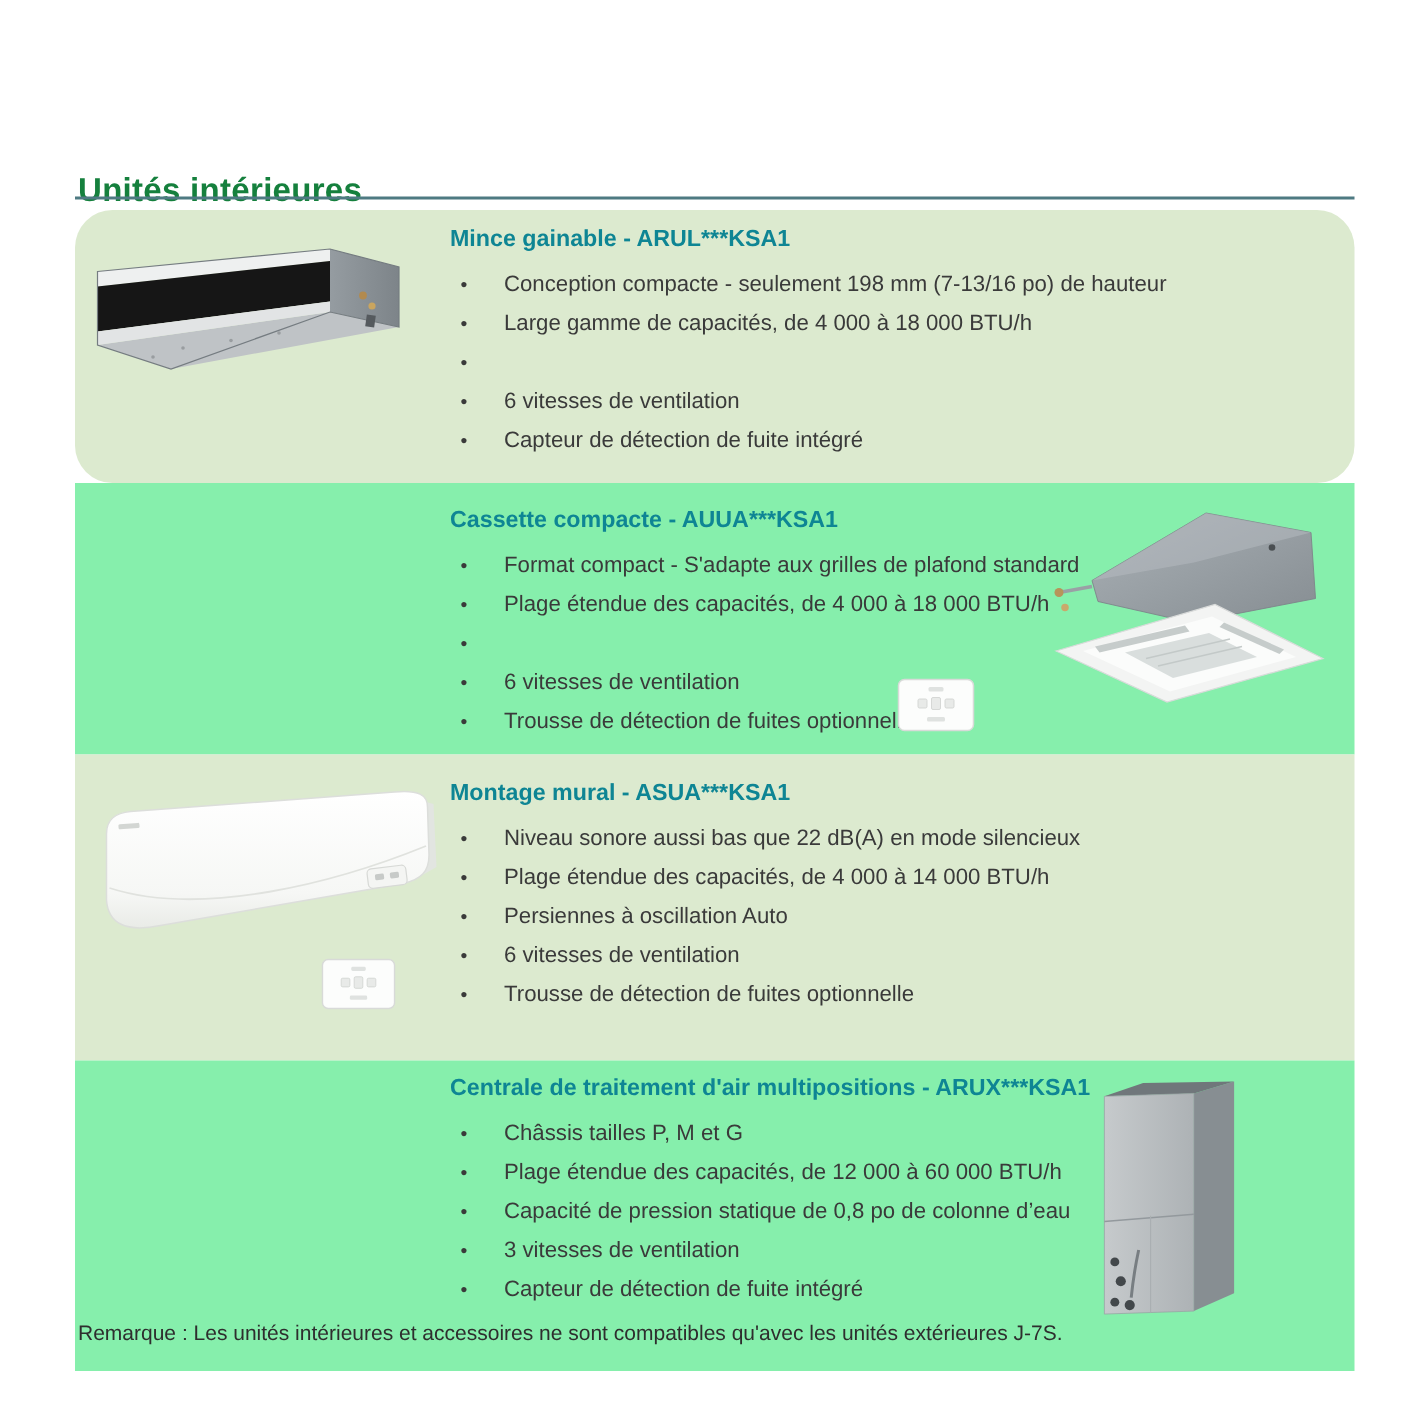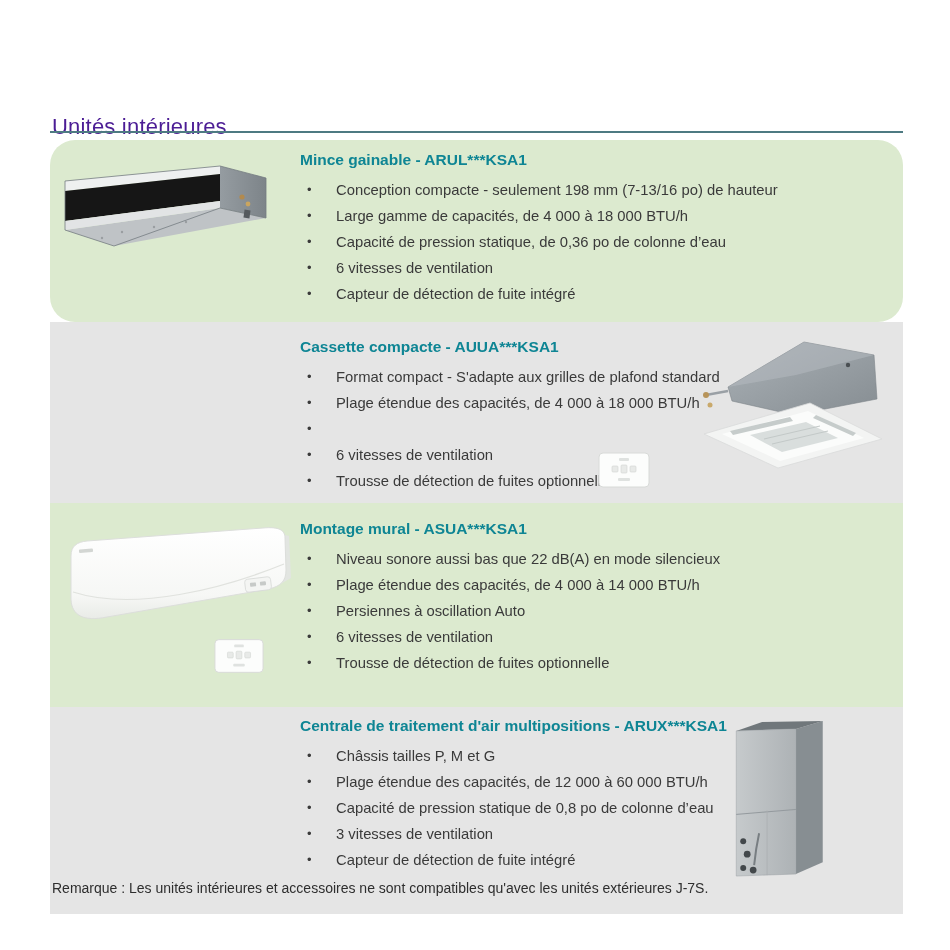--- a/index.html
+++ b/index.html
@@ -3,30 +3,30 @@
 <meta charset="utf-8">
 <style>
   html,body{margin:0;padding:0;}
   body{
     width:950px;height:950px;position:relative;overflow:hidden;
     background:#ffffff;
     font-family:"Liberation Sans", sans-serif;
   }
   .page-title{
     position:absolute;left:52px;top:99px;
-    font-size:22px;color:#4c1d95;font-weight:400;letter-spacing:.2px;
+    font-size:22px;color:#15803d;font-weight:700;letter-spacing:.2px;
   }
   .title-rule{
     position:absolute;left:50px;top:131px;width:853px;height:2px;
     background:#4e7a82;
   }
   .bands{position:absolute;left:50px;top:140px;width:853px;}
   .band{position:relative;width:100%;}
   .band.green{background:#DCEACF;}
-  .band.blue{background:#e5e5e5;}
+  .band.blue{background:#86efac;}
   .band-1{height:182px;border-radius:25px;}
   .band-2{height:181px;}
   .band-3{height:204px;}
   .band-4{height:207px;}
   .content{position:absolute;left:250px;width:575px;}
   .band-1 .content{top:10px;}
   .band-2 .content{top:15px;}
   .band-3 .content{top:16px;}
   .band-4 .content{top:9px;}
   .content h3{
@@ -87,21 +87,20 @@
         <li>
             <span class="dot">•</span>
             <span>Conception compacte - seulement 198 mm (7-13/16 po) de hauteur</span>
           </li>
         <li>
             <span class="dot">•</span>
             <span>Large gamme de capacités, de 4 000 à 18 000 BTU/h</span>
           </li>
         <li>
             <span class="dot">•</span>
-            <span>Capacité de pression statique, de 0,36 po de colonne d’eau</span>
           </li>
         <li>
             <span class="dot">•</span>
             <span>6 vitesses de ventilation</span>
           </li>
         <li>
             <span class="dot">•</span>
             <span>Capteur de détection de fuite intégré</span>
           </li>
       </ul>

